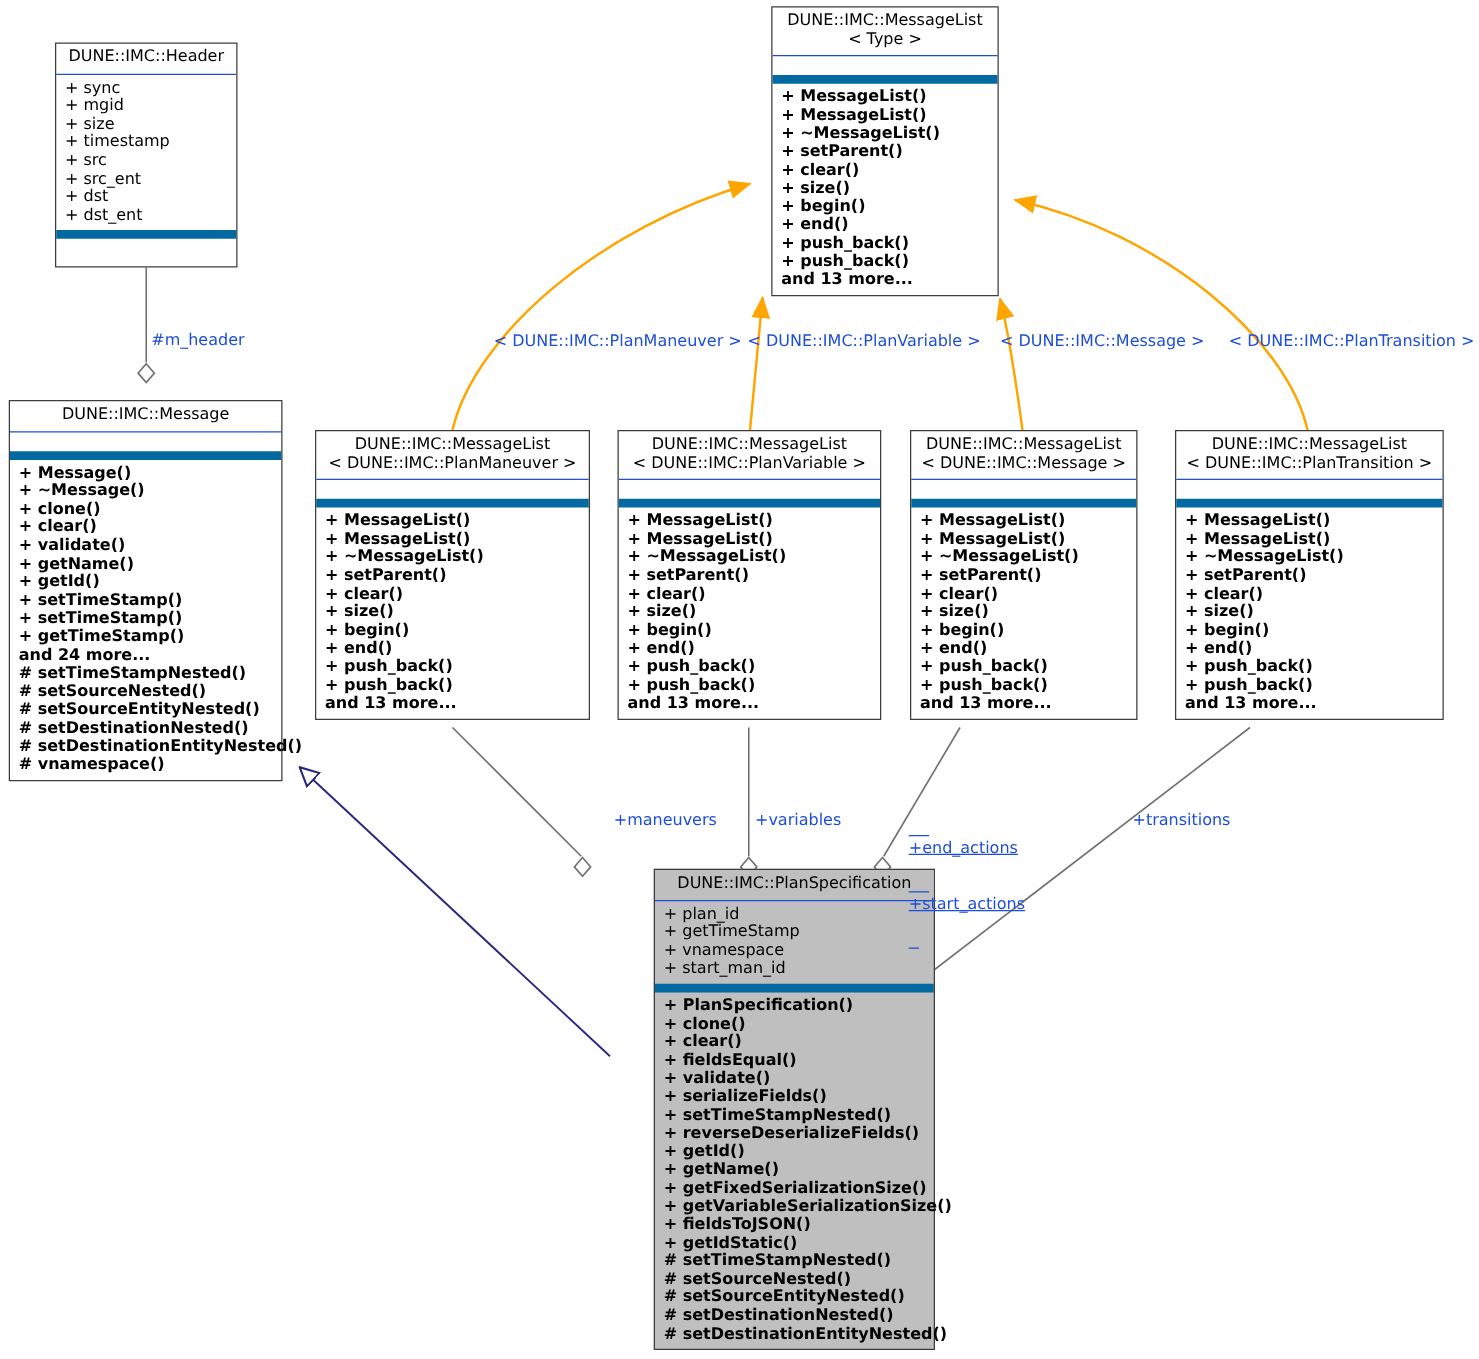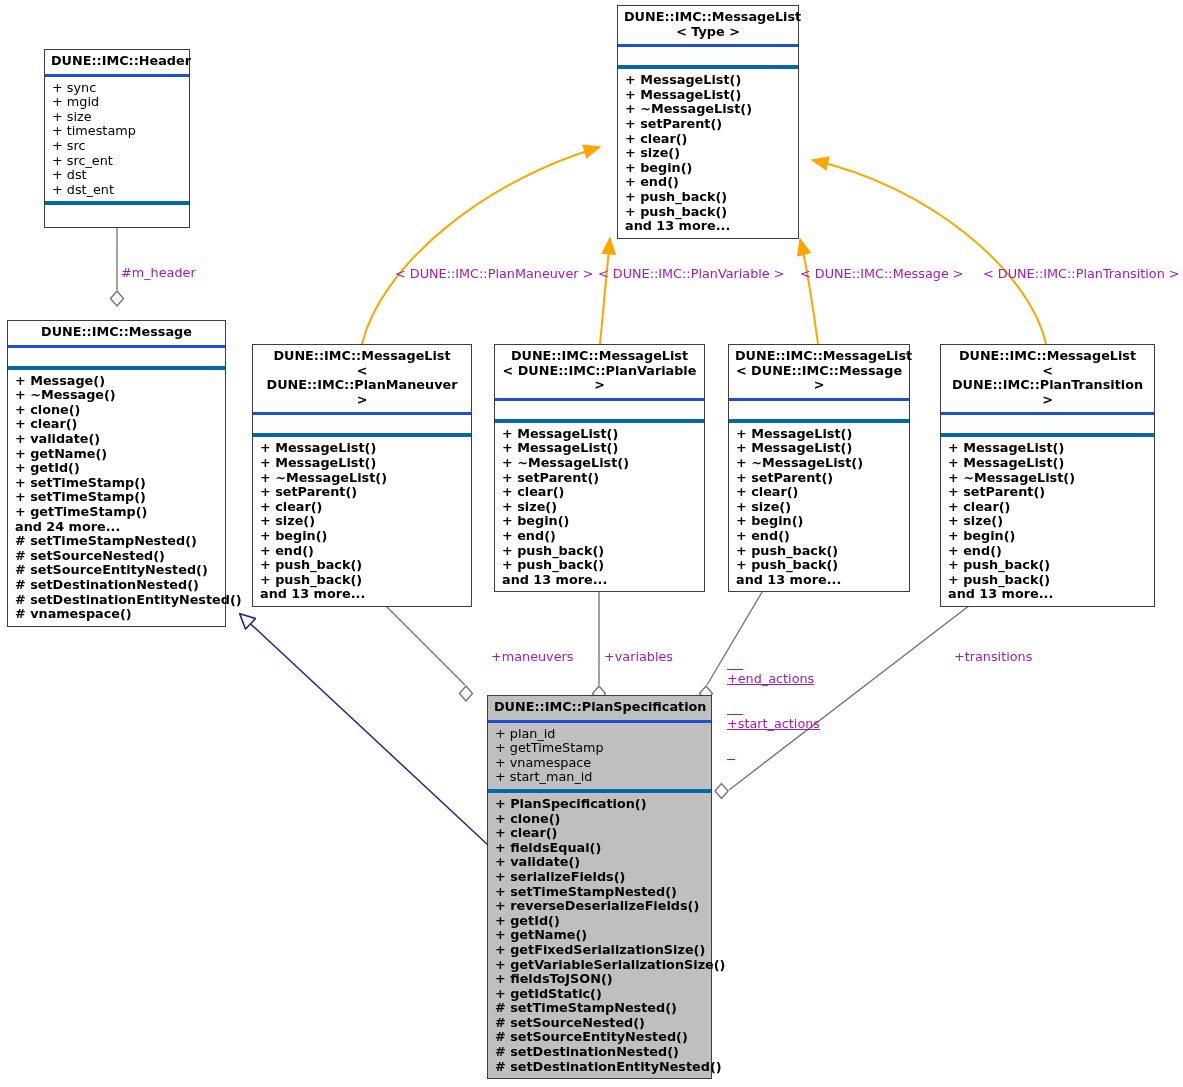--- a/index.html
+++ b/index.html
@@ -33,35 +33,35 @@
     box-sizing: border-box;
     border: 1px solid #3d3d3d;
     background: #ffffff;
     font-size: 12.8px;
     line-height: 14.6px;
     color: #000000;
     z-index: 3;
   }
   .uml-class.filled {
     background: #bfbfbf;
+    margin-left: 36px;
   }
   .uml-class .title {
     box-sizing: border-box;
     text-align: center;
     padding: 4px 6px 5px 6px;
-    border-bottom: 3px solid #1d4ed8;
+    border-bottom: 1px solid #1d4ed8;
     white-space: pre-line;
-    font-weight: bold;
   }
   .uml-class.filled .title {
     background: #bfbfbf;
   }
   .uml-class .compartment {
     box-sizing: border-box;
-    border-bottom: 4px solid #0369a1;
+    border-bottom: 7px solid #0369a1;
     padding: 4px 7px 4px 7px;
   }
   .uml-class .compartment.last {
     border-bottom: none;
     font-weight: bold;
   }
   .uml-class .compartment.empty {
     height: 22px;
     padding: 0;
   }
@@ -70,21 +70,21 @@
     padding: 0;
     margin: 0;
     height: 14.6px;
   }
 
   
   .edge-label {
     position: absolute;
     font-size: 12.8px;
     line-height: 15px;
-    color: #a21caf;
+    color: #1d4ed8;
     background: transparent;
     white-space: pre;
     z-index: 4;
   }
   .edge-label.two-line {
     line-height: 15px;
     text-decoration: underline;
   }
 </style>
 </head>
@@ -135,21 +135,21 @@
     <g>
       <path d="M 768 582 L 707 685" stroke="#707070" stroke-width="1.3" fill="none"></path>
       <path d="M 706 686 L 712.5 693.5 L 706 701 L 699.5 693.5 z" fill="#ffffff" stroke="#707070" stroke-width="1.3"></path>
     </g>
     <g>
       <path d="M 1000 582 L 729 790" stroke="#707070" stroke-width="1.3" fill="none"></path>
       <path d="M 728 791 L 721.5 798.5 L 715 791 L 721.5 783.5 z" fill="#ffffff" stroke="#707070" stroke-width="1.3"></path>
     </g>
   </svg>
 
-  <div class="uml-class" style="left:44px; top:49px; width:146px;">
+  <div class="uml-class" style="left:44px; top:34px; width:146px;">
     <div class="title">DUNE::IMC::Header</div>
     <div class="compartment">
         <div class="member">+ sync</div>
         <div class="member">+ mgid</div>
         <div class="member">+ size</div>
         <div class="member">+ timestamp</div>
         <div class="member">+ src</div>
         <div class="member">+ src_ent</div>
         <div class="member">+ dst</div>
         <div class="member">+ dst_ent</div>
@@ -319,15 +319,15 @@
 
   <div class="edge-label" style="left:491px; top:649px;">+maneuvers</div>
 
   <div class="edge-label" style="left:604px; top:649px;text-align:center;">+variables</div>
 
   <div class="edge-label two-line" style="left:727px; top:641px;">
     <div>+end_actions</div>
     <div>+start_actions</div>
   </div>
 
-  <div class="edge-label" style="left:906px; top:649px;margin-left:48px;">+transitions</div>
+  <div class="edge-label" style="left:906px; top:649px;">+transitions</div>
 
 </div>
 
 </body></html>

